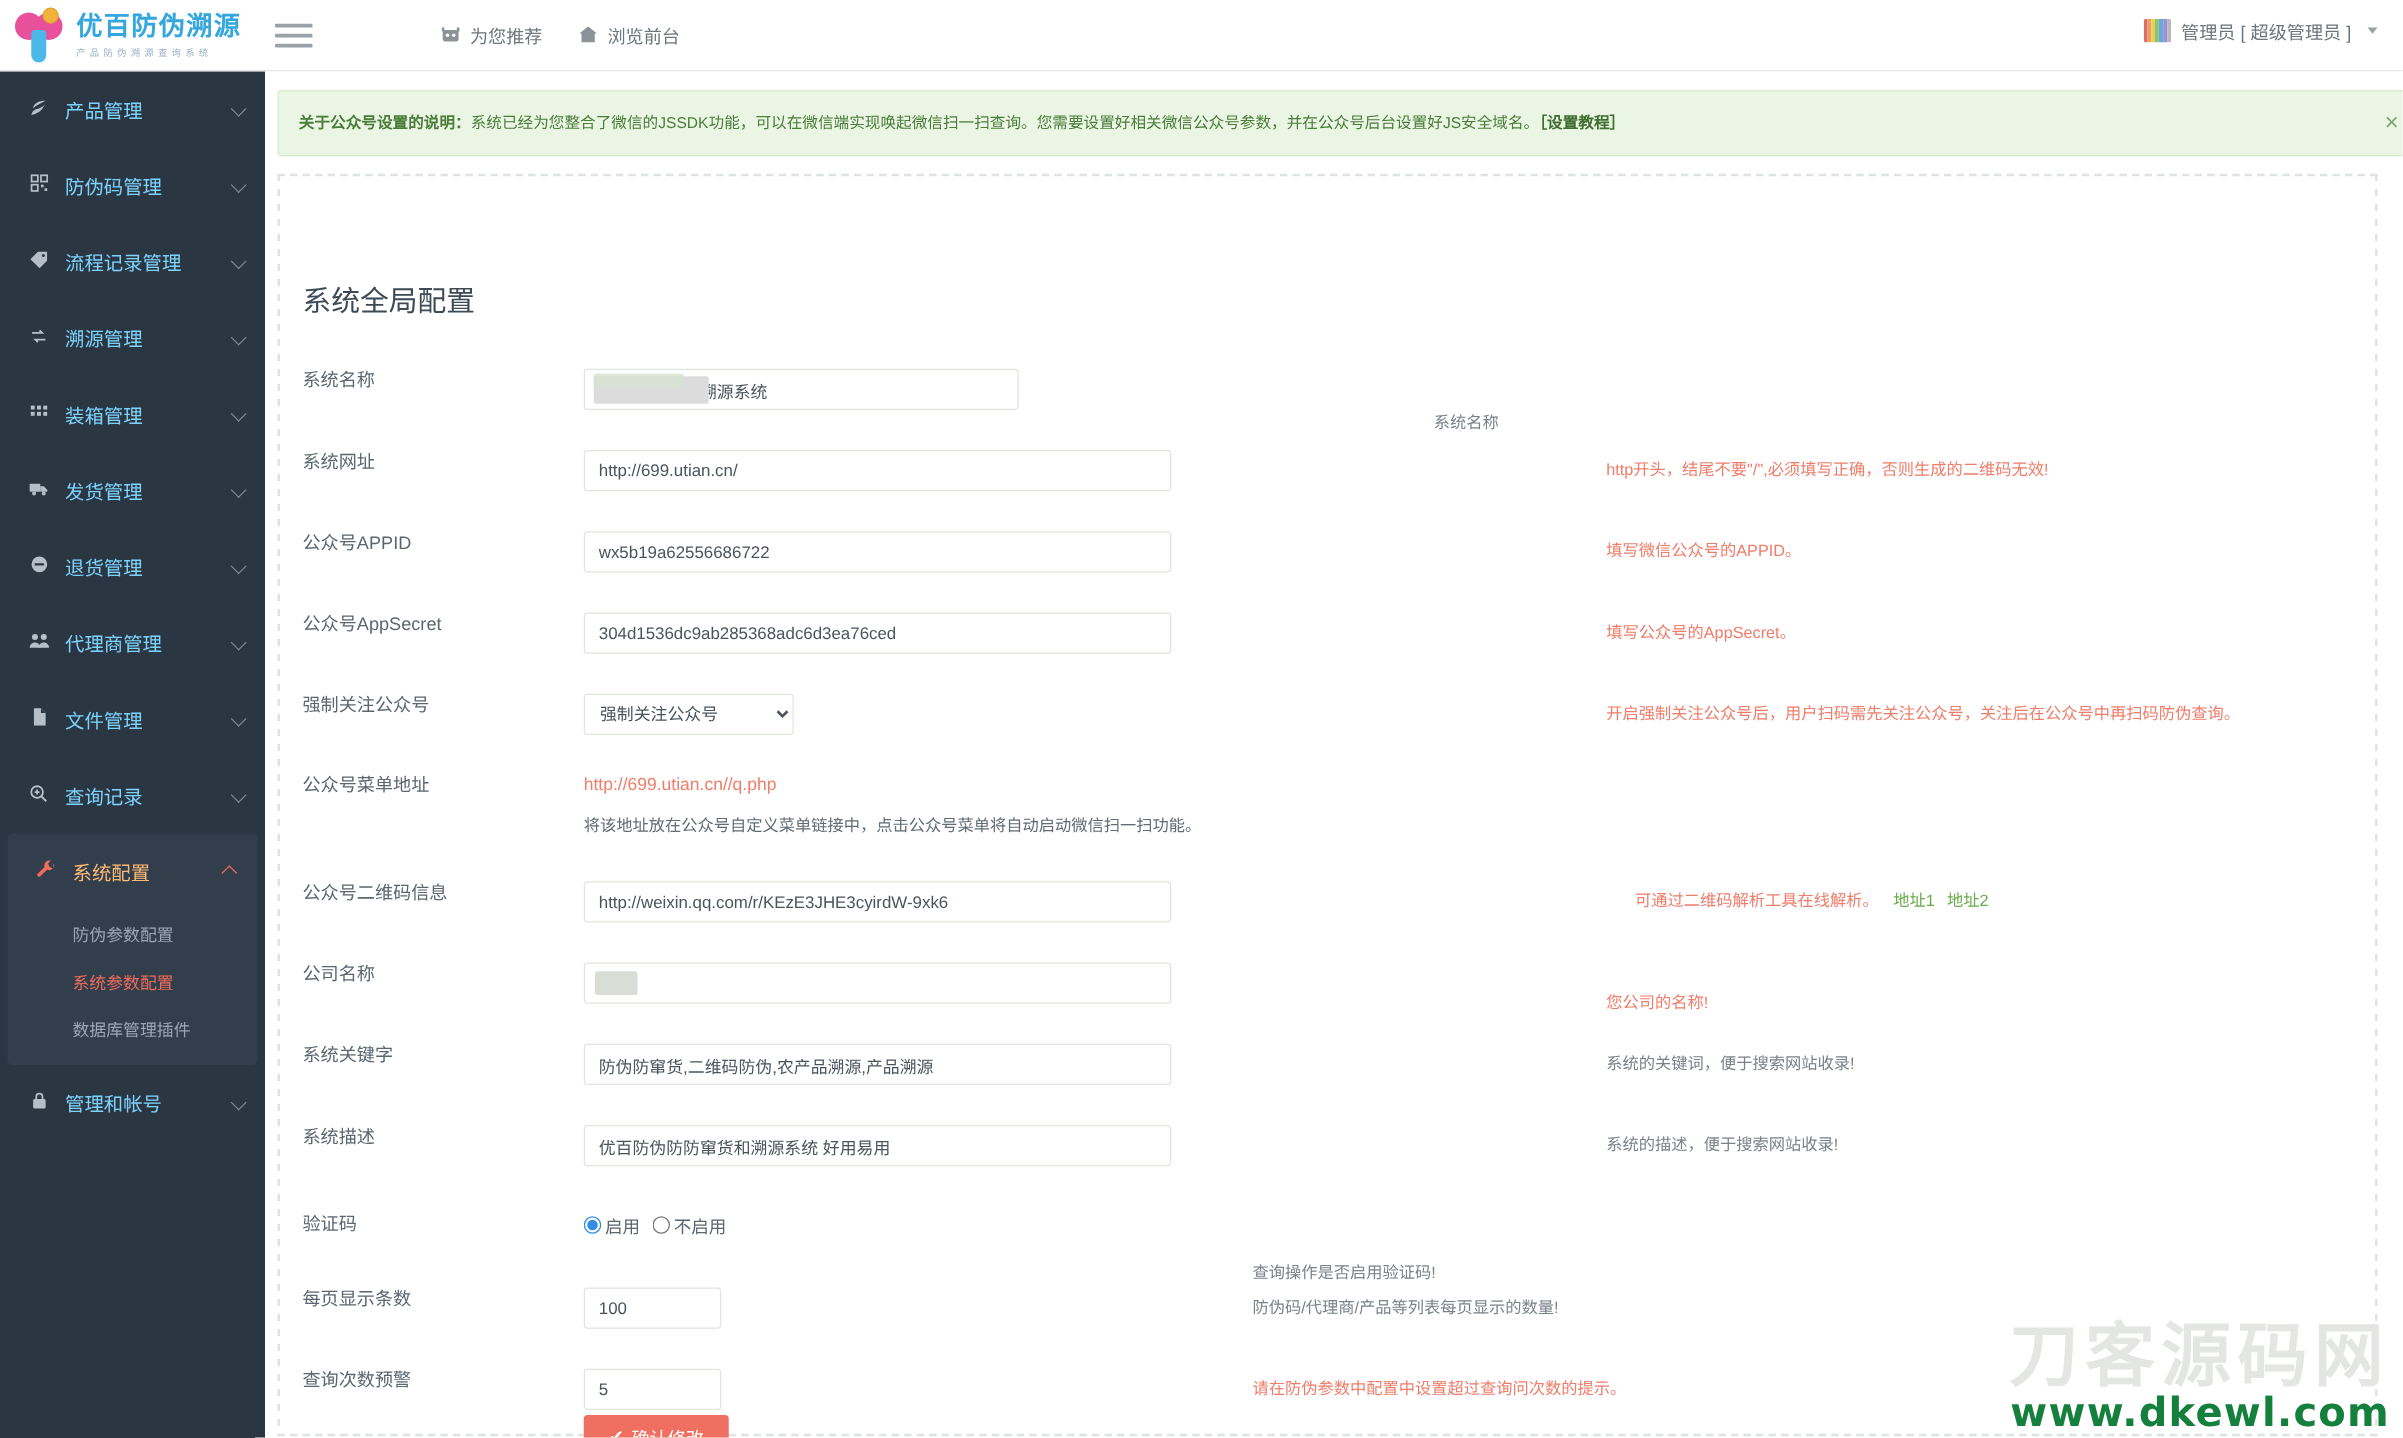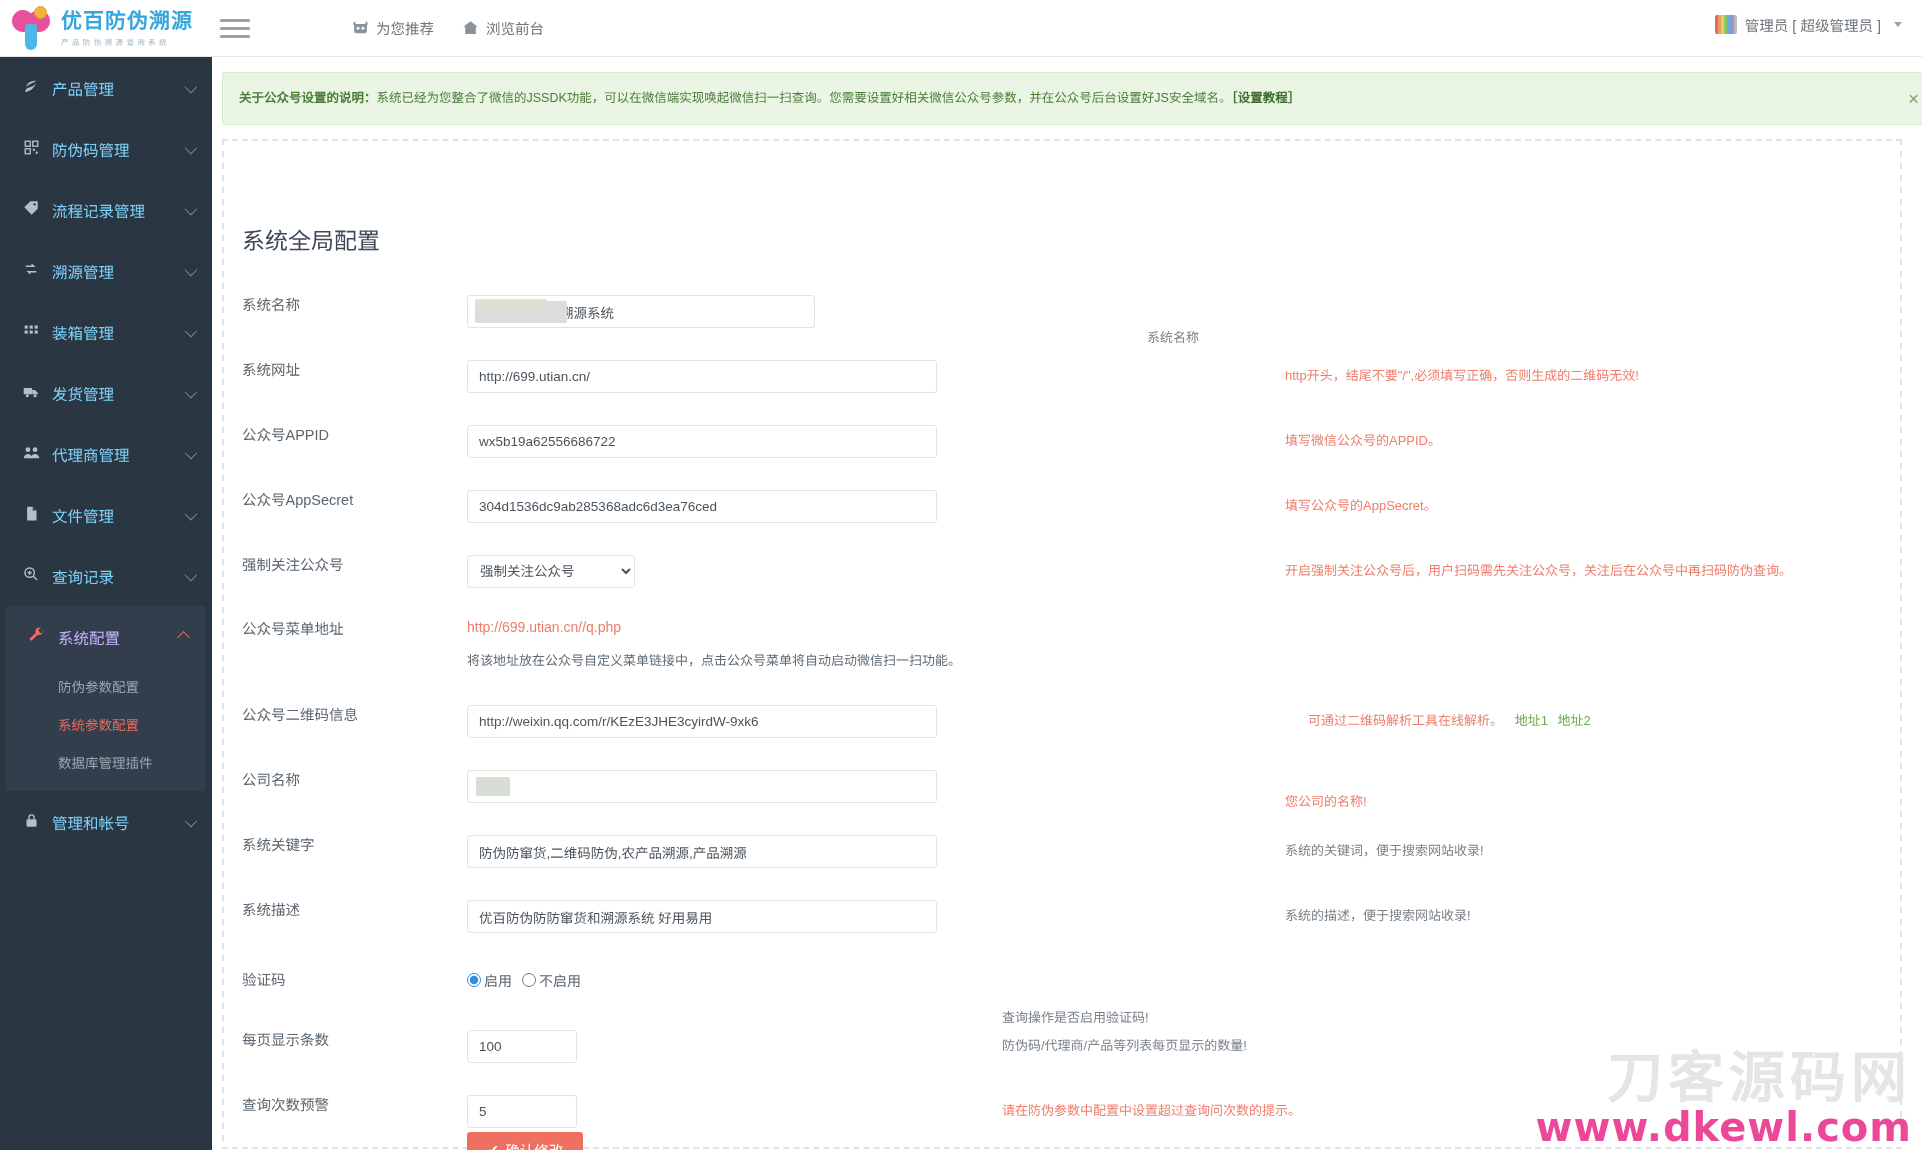--- a/index.html
+++ b/index.html
@@ -79,21 +79,21 @@
   .menu-item .mi-icon{
     width:22px;margin-right:10px;display:inline-block;text-align:center;
     font-size:15px;color:#b6bfc8;flex:none;
   }
   .menu-item .chev{
     position:absolute;right:18px;top:50%;margin-top:-4px;
     width:9px;height:9px;border-right:1.6px solid #7e8a96;
     border-bottom:1.6px solid #7e8a96;transform:rotate(45deg) translateY(-2px);
   }
   .menu-group.open{background:#323e4c;border-radius:4px;margin:0 6px;}
-  .menu-group.open .menu-item{color:#c4b5fd;}
+  .menu-group.open .menu-item{color:#fdba74;}
   .menu-group.open .menu-item .mi-icon{color:#ef6b5b;}
   .menu-group.open .chev{
     border-right:none;border-bottom:none;border-left:1.6px solid #ef6b5b;
     border-top:1.6px solid #ef6b5b;transform:rotate(45deg);
   }
   .submenu{padding-bottom:10px;}
   .sub-item{
     height:38px;display:flex;align-items:center;padding-left:52px;
     color:#9aa6b2;font-size:13.5px;cursor:pointer;
   }
@@ -170,21 +170,21 @@
   
   #watermark{
     position:absolute;right:10px;bottom:2px;width:500px;text-align:right;
     pointer-events:none;user-select:none;
   }
   #wm-cn{
     font-size:56px;font-weight:bold;color:#e3e6e3;letter-spacing:5px;
     line-height:1;font-family:"DejaVu Sans",sans-serif;
   }
   #wm-en{
-    font-size:40px;font-weight:bold;color:#ec4899;letter-spacing:1px;
+    font-size:32px;font-weight:bold;color:#15803d;letter-spacing:1px;
     line-height:1.05;font-family:"DejaVu Sans",sans-serif;
   }
 </style>
 </head>
 <body>
 
 <div id="topbar">
 
   <div id="brand">
     <div class="logo-mark">
@@ -312,20 +312,30 @@
         <rect x="1" y="7" width="12" height="9" rx="1"></rect>
           <path d="M13 10h4l4 4v2h-8z"></path>
         <circle cx="6" cy="18" r="2.2"></circle>
           <circle cx="17" cy="18" r="2.2"></circle>
       </svg>
     </span>
     <span>发货管理</span>
     <span class="chev"></span>
   </div>
 
+  <div class="menu-item">
+    <span class="mi-icon">
+      <svg width="15" height="15" viewBox="0 0 24 24" fill="#b6bfc8">
+          <circle cx="12" cy="12" r="10"></circle>
+          <rect x="6" y="10.6" width="12" height="2.8" fill="#2b3643"></rect>
+        </svg>
+    </span>
+    <span>退货管理</span>
+    <span class="chev"></span>
+  </div>
 
   <div class="menu-item">
     <span class="mi-icon">
       <svg width="17" height="17" viewBox="0 0 24 24" fill="#b6bfc8">
         <circle cx="7" cy="8" r="3.4"></circle>
           <circle cx="17" cy="8" r="3.4"></circle>
         <path d="M1 20c0-3.6 2.8-6 6-6s6 2.4 6 6z"></path>
           <path d="M11 20c0-3.6 2.8-6 6-6s6 2.4 6 6z"></path>
       </svg>
     </span>

